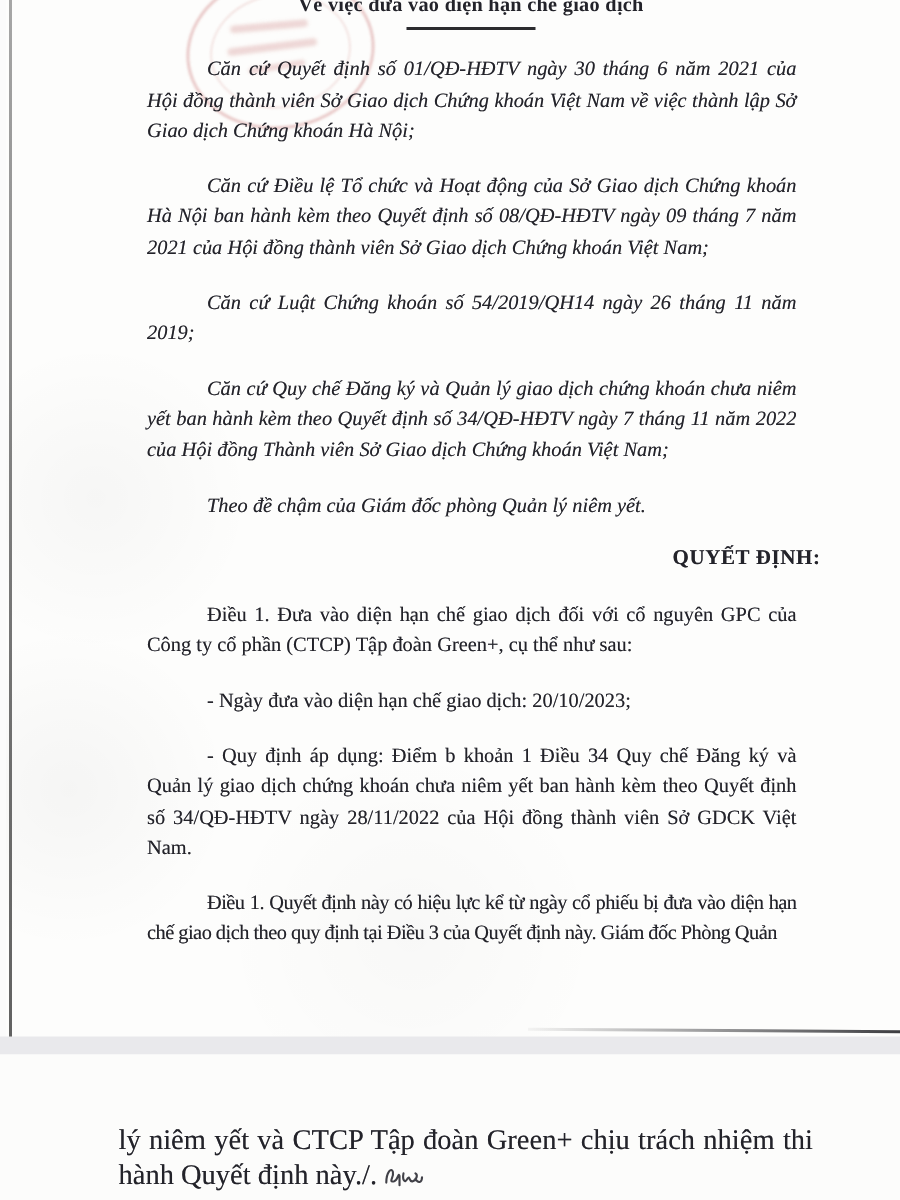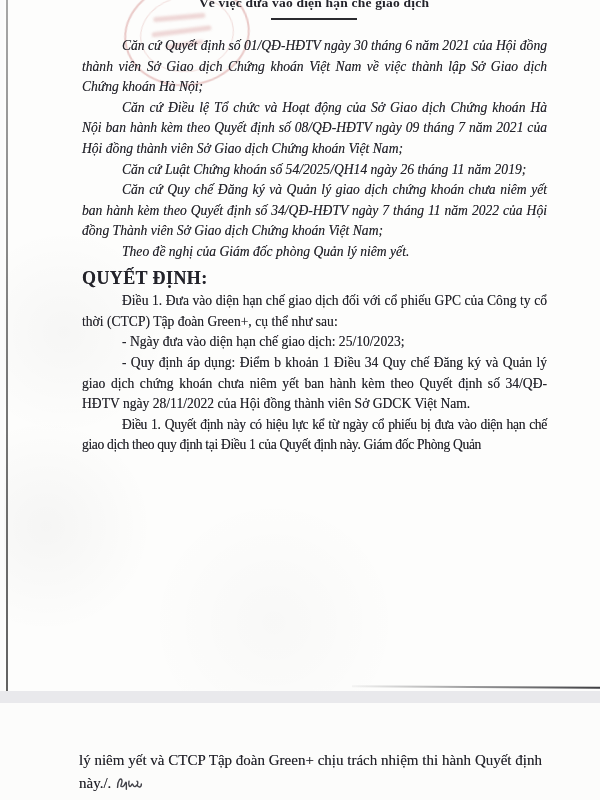--- a/index.html
+++ b/index.html
@@ -44,45 +44,45 @@
     font-size:13.5px;font-weight:bold;letter-spacing:.2px;line-height:16px;
   }
   .title-rule{
     width:86px;height:2px;background:#2b2b2f;margin:7px auto 0 auto;
   }
   .content{
     position:relative;margin-top:16px;padding:0 57px 0 78px;
     font-size:13.6px;line-height:20.6px;text-align:justify;
     text-shadow:0 0 .4px rgba(20,20,30,.5);
   }
-  .content p{margin:0;text-indent:40px;}
+  .content p{margin:16px;text-indent:40px;}
   .preamble p{font-style:italic;}
   .decision-heading{
-    text-align:left;font-weight:bold;font-size:18px;
+    text-align:right;font-weight:bold;font-size:14px;
     letter-spacing:.4px;margin:5px 0 3px 0 !important;text-indent:0 !important;
   }
   .tight{letter-spacing:-.35px;}
   b.article-label{font-weight:normal;}
   
   .sep-line{
     position:absolute;left:352px;top:686px;width:248px;height:2px;
     background:linear-gradient(to right, rgba(80,80,80,.05), rgba(40,40,44,.9));
     transform:rotate(.35deg);
   }
   .sep-band{
     position:absolute;left:0;top:691px;width:600px;height:12px;
     background:#e9e9ec;
   }
   .page2{
     position:absolute;left:0;top:703px;width:600px;height:97px;
     background:#fcfcfb;
   }
   .page2 .content2{
     margin-top:46px;padding:0 58px 0 79px;
-    font-size:15px;line-height:23px;text-align:justify;
+    font-size:19px;line-height:23px;text-align:justify;
     color:#23232a;text-shadow:0 0 .4px rgba(20,20,30,.5);
   }
   .page2 p{margin:0;}
   .sig{display:inline-block;vertical-align:-4px;margin-left:3px;}
 </style>
 </head>
 <body>
 
 <div class="page1">
   <div class="edge-left"></div>
@@ -96,34 +96,34 @@
 
   <div class="title-wrap">
     <h1 class="doc-title">Về việc đưa vào diện hạn chế giao dịch</h1>
     <div class="title-rule"></div>
   </div>
 
   <div class="content">
     <div class="preamble">
       <p>Căn cứ Quyết định số 01/QĐ-HĐTV ngày 30 tháng 6 năm 2021 của Hội đồng thành viên Sở Giao dịch Chứng khoán Việt Nam về việc thành lập Sở Giao dịch Chứng khoán Hà Nội;</p>
       <p>Căn cứ Điều lệ Tổ chức và Hoạt động của Sở Giao dịch Chứng khoán Hà Nội ban hành kèm theo Quyết định số 08/QĐ-HĐTV ngày 09 tháng 7 năm 2021 của Hội đồng thành viên Sở Giao dịch Chứng khoán Việt Nam;</p>
-      <p>Căn cứ Luật Chứng khoán số 54/2025/QH14 ngày 26 tháng 11 năm 2019;</p>
+      <p>Căn cứ Luật Chứng khoán số 54/2019/QH14 ngày 26 tháng 11 năm 2019;</p>
       <p>Căn cứ Quy chế Đăng ký và Quản lý giao dịch chứng khoán chưa niêm yết ban hành kèm theo Quyết định số 34/QĐ-HĐTV ngày 7 tháng 11 năm 2022 của Hội đồng Thành viên Sở Giao dịch Chứng khoán Việt Nam;</p>
-      <p>Theo đề nghị của Giám đốc phòng Quản lý niêm yết.</p>
+      <p>Theo đề chậm của Giám đốc phòng Quản lý niêm yết.</p>
     </div>
 
     <p class="decision-heading">QUYẾT ĐỊNH:</p>
 
-    <p><b class="article-label">Điều 1.</b><span> Đưa vào diện hạn chế giao dịch đối với cổ phiếu GPC của Công ty cổ thời (CTCP) Tập đoàn Green+, cụ thể như sau:</span></p>
+    <p><b class="article-label">Điều 1.</b><span> Đưa vào diện hạn chế giao dịch đối với cổ nguyên GPC của Công ty cổ phần (CTCP) Tập đoàn Green+, cụ thể như sau:</span></p>
 
-    <p>- Ngày đưa vào diện hạn chế giao dịch: 25/10/2023;</p>
+    <p>- Ngày đưa vào diện hạn chế giao dịch: 20/10/2023;</p>
     <p>- Quy định áp dụng: Điểm b khoản 1 Điều 34 Quy chế Đăng ký và Quản lý giao dịch chứng khoán chưa niêm yết ban hành kèm theo Quyết định số 34/QĐ-HĐTV ngày 28/11/2022 của Hội đồng thành viên Sở GDCK Việt Nam.</p>
 
 
-    <p class="tight"><b class="article-label">Điều 1.</b><span> Quyết định này có hiệu lực kể từ ngày cổ phiếu bị đưa vào diện hạn chế giao dịch theo quy định tại Điều 1 của Quyết định này. Giám đốc Phòng Quản</span></p>
+    <p class="tight"><b class="article-label">Điều 1.</b><span> Quyết định này có hiệu lực kể từ ngày cổ phiếu bị đưa vào diện hạn chế giao dịch theo quy định tại Điều 3 của Quyết định này. Giám đốc Phòng Quản</span></p>
   </div>
 </div>
 
 <div class="sep-line"></div>
 <div class="sep-band"></div>
 
 <div class="page2">
   <div class="content2">
     <p><span>lý niêm yết và CTCP Tập đoàn Green+ chịu trách nhiệm thi hành Quyết định này./.</span><span class="sig"><svg width="30" height="18" viewBox="0 0 34 20" xmlns="http://www.w3.org/2000/svg">
             <path d="M4 15 C4 7 8 3 9 7 C10 11 5 15 10 14 C13 13 13 7 14 10 L14 17 M17 8 C16 13 18 16 20 12 C22 9 21 15 24 14 C27 13 28 9 26 8 M26 12 C28 16 31 15 31 11" fill="none" stroke="#2c2c34" stroke-width="1.6" stroke-linecap="round" opacity="0.9"></path>

